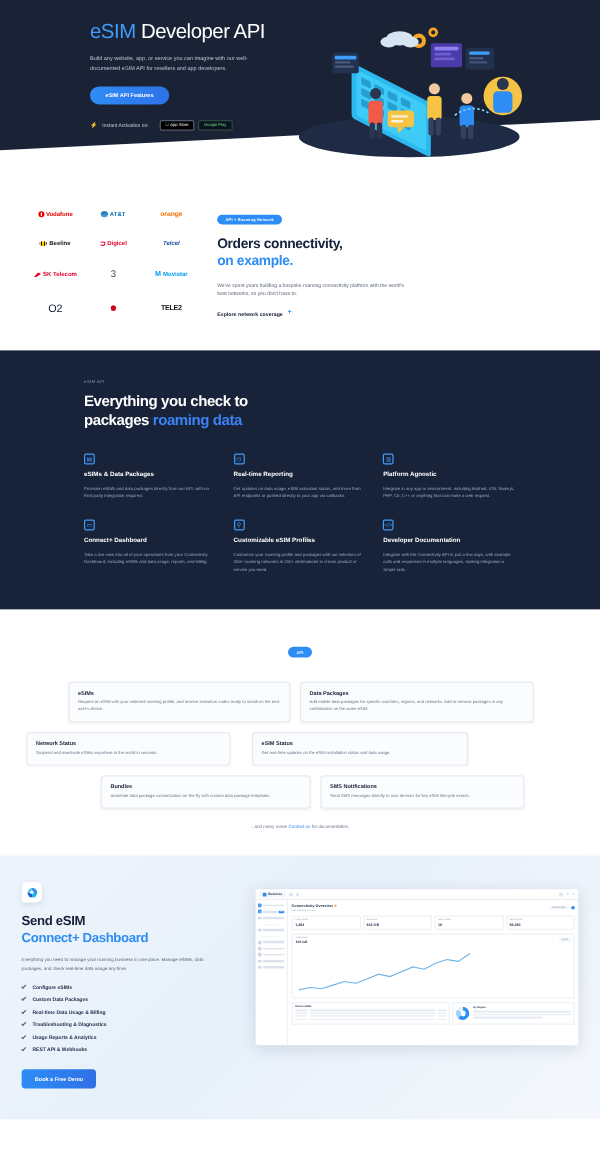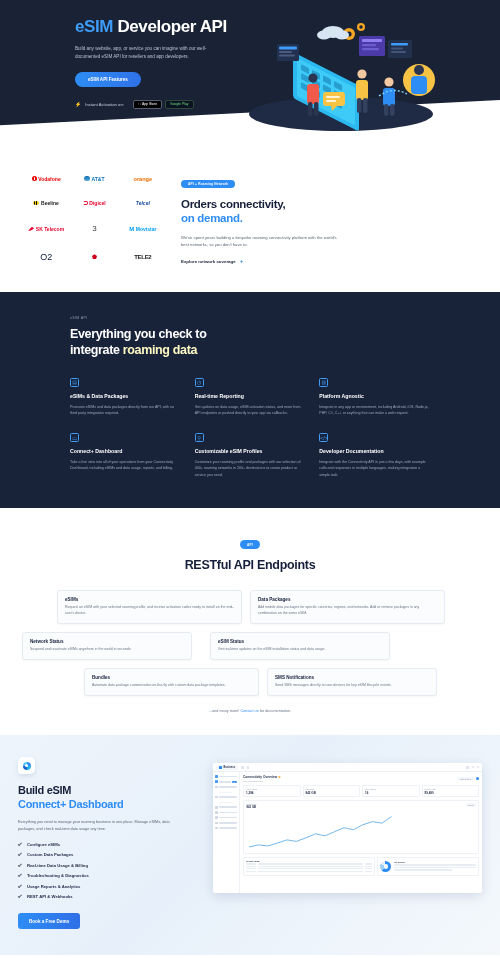--- a/index.html
+++ b/index.html
@@ -70,21 +70,21 @@
   }
   .hero::after {
     content: "";
     position: absolute;
     left: 0; right: 0; bottom: -1px; height: 46px;
     background: #fff;
     clip-path: polygon(0 100%, 0 55%, 100% 0, 100% 100%);
   }
   .hero-inner { position: relative; z-index: 5; display: flex; padding: 0 22px 0 75px; }
   .hero-copy { width: 160px; }
-  .hero-title { font-size: 17px; font-weight: 700; line-height: 1.1; color: #ffffff; letter-spacing: -.4px; }
+  .hero-title { font-size: 17px; font-weight: 400; line-height: 1.1; color: #ffffff; letter-spacing: -.4px; }
   .hero-title .hl { color: #3f9cf8; }
   .hero-sub { margin-top: 8px; font-size: 4.6px; line-height: 1.75; color: #b7c2d4; width: 140px; }
   .btn-hero {
     margin-top: 11px; display: inline-block;
     background: linear-gradient(90deg,#2e8df5,#2f72e8);
     color: #fff; font-size: 4.6px; font-weight: 700;
     padding: 5px 13px; border-radius: 11px; border: none; cursor: pointer;
   }
   .hero-activate { margin-top: 13px; display: flex; align-items: center; gap: 4px; }
   .bolt { color: #3f9cf8; font-size: 5px; }
@@ -141,21 +141,21 @@
   }
   .premium-title .hl { color:#2e8df5; }
   .premium-sub { margin-top: 9px; font-size: 4.2px; line-height: 1.7; color: #5b6777; width: 160px; }
   .premium-link { margin-top: 10px; font-size: 4.4px; font-weight:600; color:#16203a; display:flex; align-items:center; gap:4px; cursor:pointer;}
   .premium-link .plus { color:#2e8df5; font-size:6px; }
 
   
   .features { background:#18233a; padding: 24px 70px 30px 70px; }
   .feat-eyebrow { font-size: 3.6px; color: #8795ae; letter-spacing:.3px; }
   .feat-title { margin-top: 7px; font-size: 12.5px; font-weight: 700; line-height: 1.22; color:#fff; letter-spacing:-.35px;}
-  .feat-title .hl { color:#fef9c3; }
+  .feat-title .hl { color:#3b82f6; }
   .feat-grid {
     margin-top: 20px; display: grid; grid-template-columns: repeat(3, 1fr);
     column-gap: 14px; row-gap: 17px;
   }
   .feat-icon {
     width: 9px; height: 9px; border:.8px solid #3f9cf8; border-radius:1.5px;
     display:flex; align-items:center; justify-content:center; color:#3f9cf8; font-size:5px;
   }
   .feat-name { margin-top: 6px; font-size: 5.2px; font-weight:700; color:#fff; }
   .feat-desc { margin-top: 5px; font-size: 3.6px; line-height:1.72; color:#9aa7bd; }
@@ -414,35 +414,35 @@
         </div>
       <div class="logo-cell lg-tele2">
           <span>TELE2</span>
         </div>
     </div>
 
     <div class="premium-copy">
       <span class="pill">API + Roaming Network</span>
       <h2 class="premium-title">
         <span>Orders connectivity,</span><br>
-        <span class="hl">on demand.</span>
+        <span class="hl">on example.</span>
       </h2>
       <p class="premium-sub">We've spent years building a bespoke roaming connectivity platform with the world's best networks, so you don't have to.</p>
       <div class="premium-link">
         <span>Explore network coverage</span>
         <span class="plus">+</span>
       </div>
     </div>
   </section>
 
   <section class="features">
     <div class="feat-eyebrow">eSIM API</div>
     <h2 class="feat-title">
       <span>Everything you check to</span><br>
-      <span>integrate </span><span class="hl">roaming data</span>
+      <span>packages </span><span class="hl">roaming data</span>
     </h2>
 
     <div class="feat-grid">
       <div>
         <div class="feat-icon">▤</div>
         <div class="feat-name">eSIMs &amp; Data Packages</div>
         <div class="feat-desc">Provision eSIMs and data packages directly from our API, with no third party integration required.</div>
       </div>
       <div>
         <div class="feat-icon">◷</div>
@@ -468,21 +468,20 @@
         <div class="feat-icon">&lt;/&gt;</div>
         <div class="feat-name">Developer Documentation</div>
         <div class="feat-desc">Integrate with the Connectivity API in just a few days, with example calls and responses in multiple languages, making integration a simple task.</div>
       </div>
     </div>
   </section>
 
   <section class="endpoints">
     <div class="ep-head">
       <span class="pill">API</span>
-      <h2 class="ep-title">RESTful API Endpoints</h2>
     </div>
 
     <div class="ep-rows">
       <div class="ep-row">
         <div class="ep-card" style="width:185px;margin-left:35px">
           <div class="ep-name">eSIMs</div>
           <div class="ep-desc">Request an eSIM with your selected roaming profile, and receive activation codes ready to install on the end-user's device.</div>
         </div>
         <div class="ep-card" style="width:195px">
           <div class="ep-name">Data Packages</div>
@@ -517,21 +516,21 @@
       <span>...and many more! </span><a>Contact us</a><span> for documentation.</span>
     </div>
   </section>
 
   <section class="dash">
     <div class="dash-left">
       <div class="dash-logo">
         <div class="dash-logo-mark"></div>
       </div>
       <h2 class="dash-title">
-        <span>Build eSIM</span><br>
+        <span>Send eSIM</span><br>
         <span class="hl">Connect+ Dashboard</span>
       </h2>
       <p class="dash-sub">Everything you need to manage your roaming business in one place. Manage eSIMs, data packages, and check real-time data usage any time.</p>
       <div class="dash-list">
         <div class="dash-li">
             <span class="check"></span>
             <span>Configure eSIMs</span>
           </div>
         <div class="dash-li">
             <span class="check"></span>

